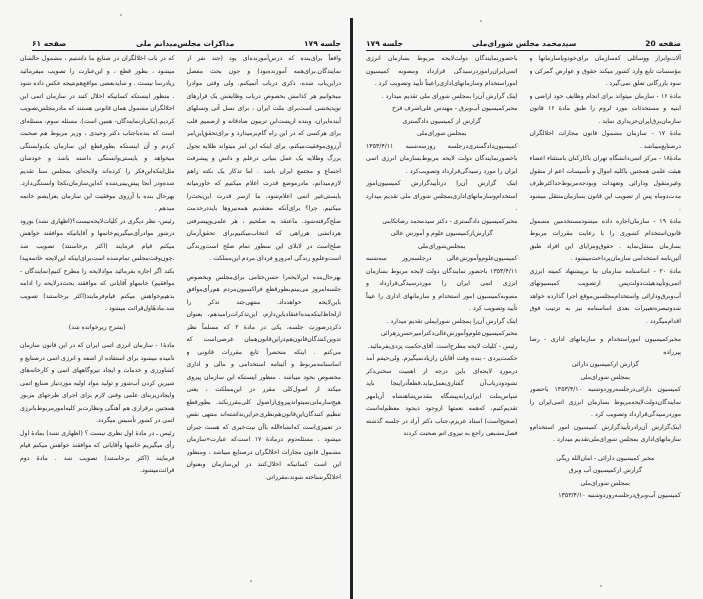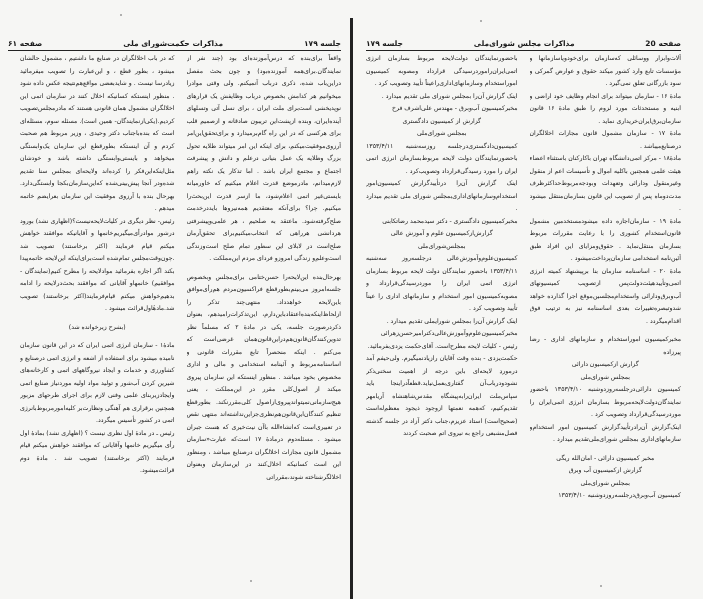--- a/index.html
+++ b/index.html
@@ -21,21 +21,21 @@
     position: absolute; left: 350px; top: 18px; width: 3px; height: 581px;
     background: #222;
   }
   .header {
     position: absolute; top: 34px; height: 14px;
     font-size: 7.5px; font-weight: bold;
     display: flex; justify-content: space-between; align-items: flex-end;
     border-bottom: 1.5px solid #222;
     padding-bottom: 2px;
   }
-  .page.left .header { left: 8px; right: 10px; gap: 44px; }
+  .page.left .header { left: 32px; right: 10px; gap: 44px; }
   .page.right .header { left: 12px; right: 22px; }
   .columns {
     position: absolute; top: 52px; bottom: 20px;
     display: flex; gap: 12px;
   }
   .page.left .columns { left: 20px; right: 10px; }
   .page.right .columns { left: 12px; right: 22px; }
   .col {
     flex: 1; font-size: 6.2px; line-height: 12.5px;
     text-align: justify; overflow: hidden;
@@ -48,21 +48,21 @@
   }
 </style>
 </head>
 <body>
 
 <div class="spread">
 
   <div class="page left">
     <div class="header">
       <span style="order:3">صفحه ۶۱</span>
-      <span style="order:2">مذاکرات حکمت‌شورای ملی</span>
+      <span style="order:2">مذاکرات مجلس‌میدانم ملی</span>
       <span style="order:1">جلسه ۱۷۹</span>
     </div>
     <div class="columns">
       <div class="col">
         <p>واقعاً برای‌بنده که درس‌آموزنده‌ای بود (چند نفر از نمایندگان.برای‌همه آموزنده‌بود) و چون بحث مفصل دراین‌باب شده، ذکری درباب آنمیکنم. ولی وقتی مواد‌را میخوانیم هر کدامش بخصوص درباب وظایفش یک قرارهای نوپدیخشی است‌برای ملت ایران ، برای نسل آتی وتسلهای آینده‌ایران، وبنده ازپشت‌این تریبون صادقانه و ازصمیم قلب برای هرکسی که در این راه گام‌برمیدارد و برای‌تحقق‌این‌امر آرزوی‌موفقیت‌میکنم، برای اینکه این امر میتواند طلایه تحول بزرگ وطلایه یک عمل بنیانی درعلم و دانش و پیشرفت اجتماع و مجتمع ایران باشد . اما تذکار یک نکته راهم لازم‌میدانم، مادرموضع قدرت اعلام میکنیم که خاورمیانه بایستی‌غیر اتمی اعلام‌شود، ما ازسر قدرت این‌بحث‌را میکنیم. چرا؟ برای‌آنکه معتقدیم همه‌نیروها بایددرخدمت صلح‌گرفته‌شود. ماعتقد به صلحیم ، هر علمی‌وپیشرفتی هردانشی هرراهی که انتخاب‌میکنیم‌برای تحقق‌آرمان صلح‌است در لابلای این سطور تمام صلح است‌وزندگی است‌وعلم‌و زندگی امروزو فردای مردم این‌مملکت .</p>
         <div class="gap"></div>
         <p>بهرحال‌بنده این‌لایحه‌را حسن‌ختامی برای‌مجلس وبخصوص جلسه‌امروز می‌بینم‌بطورقطع فراکسیون‌مردم هم‌رأی‌موافق باین‌لایحه خواهدداد. منتهی‌چند تذکر را ازلحاظ‌اینکه‌بنده‌اعتقادباین‌دارم، این‌تذکرات‌رامیدهم، بعنوان ذکردرصورت جلسه، یکی در مادهٔ ۲ که مسلماً نظر تدوین‌کنندگان‌قانون‌هم‌دراین‌قانون‌همان غرضی‌است که می‌کنم . اینکه منحصراً تابع مقررات قانونی و اساسنامه‌مربوط و آئینامه استخدامی و مالی و اداری مخصوص بخود میباشد . منظور اینستکه این سازمان پیروی میکند از اصول‌کلی مقرر در این‌مملکت ، یعنی هیچ‌سازمانی‌نمیتواندپیروی‌ازاصول کلی‌مقررنکند. بطورقطع تنظیم کنندگان‌این‌قانون‌هم‌نظری‌جزاین‌نداشته‌اند منتهی نقص در تعبیری‌است که‌انشاءالله باآن نیت‌خیری که هست جبران میشود . مسئله‌دوم درمادهٔ ۱۷ است‌که عبارت‌«سازمان مشمول قانون مجازات اخلالگران درصنایع میباشد ، ومنظور این است کسانیکه اخلال‌کنند در این‌سازمان وبعنوان اخلالگرشناخته شوند،مقرراتی</p>
       </div>
       <div class="col">
         <p>که در باب اخلالگران در صنایع ما داشتیم ، مشمول حالشان میشود ، بطور قطع ، و این‌عبارت را تصویب میفرمائید زیادرسا نیست . و شایدبعضی مواقع‌هم‌نتیجه عکس داده شود . منظور اینستکه کسانیکه اخلال کنند در سازمان اتمی این اخلالگران مشمول همان قانونی هستند که مادرمجلس‌تصویب کردیم.(یکی‌ازنمایندگان- همین است). مسئله سوم، مسئله‌ای است که بنده‌باجناب دکتر وحیدی ، وزیر مربوط هم صحبت کردم و آن اینستکه بطورقطع این سازمان یک‌وابستگی میخواهد و بایستی‌وابستگی داشته باشد و خودشان مثل‌اینکه‌این‌فکر را کرده‌اند ولایحه‌ای بمجلس سنا تقدیم شده‌ودر آنجا پیش‌بینی‌شده که‌این‌سازمان‌بکجا وابستگی‌دارد. بهرحال بنده با آرزوی موفقیت این سازمان بعرایضم خاتمه میدهم .</p>
@@ -74,21 +74,21 @@
         <p>رئیس ـ در مادهٔ اول نظری نیست ؟ (اظهاری نشد) بمادهٔ اول رأی میگیریم خانمها وآقایانی که موافقند خواهش میکنم قیام فرمایند (اکثر برخاستند) تصویب شد . مادهٔ دوم قرائت‌میشود.</p>
       </div>
     </div>
   </div>
 
   <div class="gutter"></div>
 
   <div class="page right">
     <div class="header">
       <span style="order:1">صفحه 20</span>
-      <span style="order:2">مذاکرات مجلس شورای‌ملی</span>
+      <span style="order:2">سیدمحمد مجلس شورای‌ملی</span>
       <span style="order:3">جلسه ۱۷۹</span>
     </div>
     <div class="columns">
       <div class="col">
         <p>آلات‌وابزار ووسائلی که‌سازمان برای‌خودویاسازمانها و مؤسسات تابع وارد کشور میکند حقوق و عوارض گمرکی و سود بازرگانی تعلق نمی‌گیرد .</p>
         <p>مادهٔ ۱۶ - سازمان میتواند برای انجام وظایف خود اراضی و ابنیه و مستحدثات مورد لزوم را طبق مادهٔ ۱۶ قانون سازمان‌برق‌ایران‌خریداری نماید .</p>
         <p>مادهٔ ۱۷ - سازمان مشمول قانون مجازات اخلالگران درصنایع‌میباشد .</p>
         <p>مادهٔ۱۸ - مرکز اتمی‌دانشگاه تهران باکارکنان باستثناء اعضاء هیئت علمی همچنین باکلیه اموال و تأسیسات اعم از منقول وغیرمنقول ودارائی وتعهدات وبودجه‌مربوط‌حداکثرظرف مدت‌دوماه پس از تصویب این قانون بسازمان‌منتقل میشود .</p>
         <p>مادهٔ ۱۹ - سازمان‌اجازه داده میشودمستخدمین مشمول قانون‌استخدام کشوری را با رعایت مقررات مربوط بسازمان منتقل‌نماید . حقوق‌ومزایای این افراد طبق آئین‌نامه استخدامی سازمان‌پرداخت‌میشود .</p>
         <p>مادهٔ ۲۰ - اساسنامه سازمان بنا برپیشنهاد کمیته انرژی اتمی‌وتأییدهیئت‌دولت‌پس ازتصویب کمیسیونهای آب‌وبرق‌ودارائی واستخدام‌مجلسین‌موقع اجرا گذارده خواهد شدوتبصره‌تغییرات بعدی اساسنامه نیز به ترتیب فوق اقدام‌میگردد .</p>

